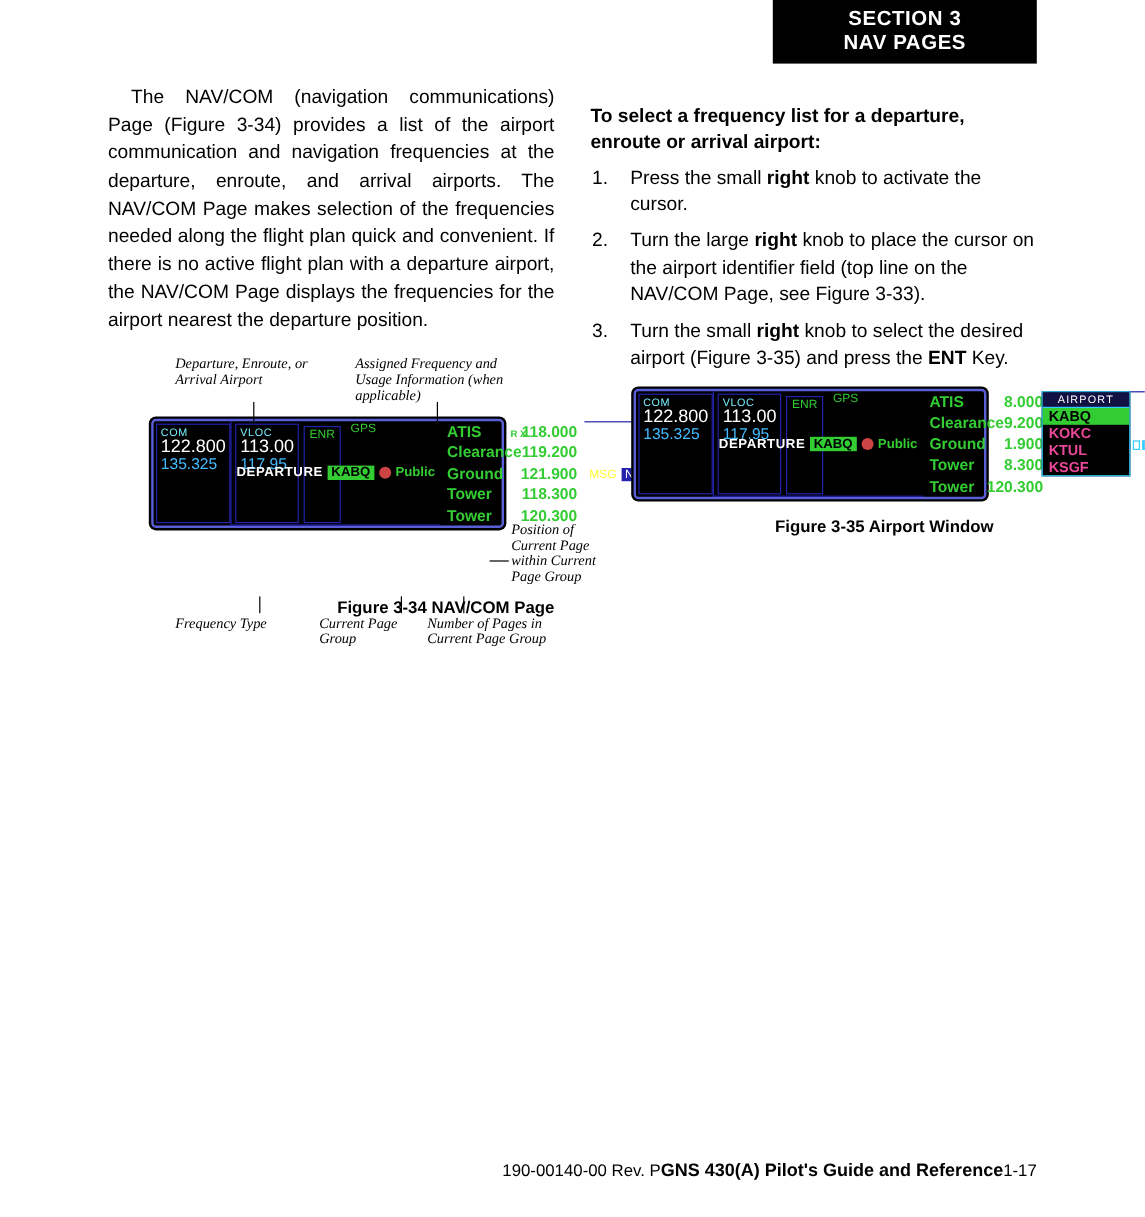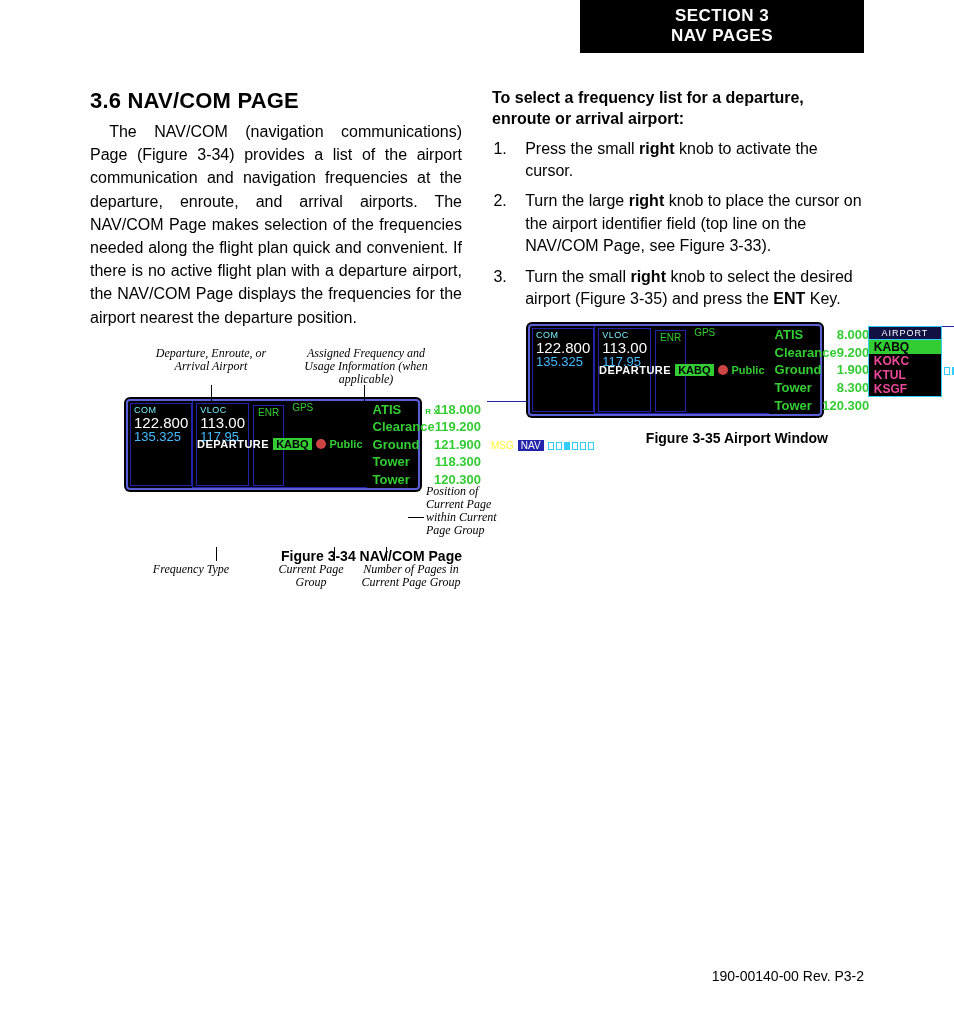--- a/index.html
+++ b/index.html
@@ -10,21 +10,21 @@
     color: #000;
     width: 954px;
     height: 1014px;
     position: relative;
     box-sizing: border-box;
   }
   .section-tab {
     position: absolute;
     top: 0;
     right: 90px;
-    width: 284px;
+    width: 220px;
     background: #000;
     color: #fff;
     text-align: center;
     font-weight: 700;
     font-size: 17px;
     padding: 6px 0 8px 0;
     letter-spacing: 0.5px;
     line-height: 1.15;
   }
   .columns {
@@ -79,21 +79,20 @@
     margin: 18px auto 0 auto;
     position: relative;
     width: 300px;
   }
   .annot {
     font-family: Georgia, "Times New Roman", serif;
     font-style: italic;
     font-size: 12px;
     color: #000;
     position: absolute;
-    text-align: center;
     line-height: 1.1;
   }
   .gps {
     display: inline-block;
     background: #000;
     border: 2px solid #5a5fd8;
     border-radius: 4px;
     box-shadow: 0 0 0 2px #000;
     width: 290px;
   }
@@ -274,21 +273,20 @@
 <body>
 
 <div class="section-tab">
   <div>SECTION 3</div>
   <div>NAV PAGES</div>
 </div>
 
 <div class="columns">
 
   <div class="col">
-    <h2 class="section-heading">3.6  NAV/COM PAGE</h2>
     <p class="body-text">The NAV/COM (navigation communications) Page (Figure 3-34) provides a list of the airport communication and navigation frequencies at the departure, enroute, and arrival airports.  The NAV/COM Page makes selection of the frequencies needed along the flight plan quick and convenient.  If there is no active flight plan with a departure airport, the NAV/COM Page displays the frequencies for the airport nearest the departure position.</p>
 
     <div class="gps-wrap" style="padding-top:52px; padding-bottom:56px;">
       
       <div class="annot" style="top:0; left:20px; width:130px;">Departure, Enroute, or Arrival Airport</div>
       <div class="annot" style="top:0; left:170px; width:140px;">Assigned Frequency and Usage Information (when applicable)</div>
       
       <div style="position:absolute; top:38px; left:85px; width:1px; height:16px; background:#000;"></div>
       <div style="position:absolute; top:38px; left:238px; width:1px; height:16px; background:#000;"></div>
 
@@ -448,14 +446,15 @@
           </div>
         </div>
       </div>
       <div class="figure-caption" style="margin-top:14px;">Figure 3-35  Airport Window</div>
     </div>
   </div>
 </div>
 
 <div class="footer">
   <span>190-00140-00  Rev. P</span>
-  <span>3-2</span>
+  <span class="center">GNS 430(A) Pilot's Guide and Reference</span>
+  <span>1-17</span>
 </div>
 
 </body></html>

